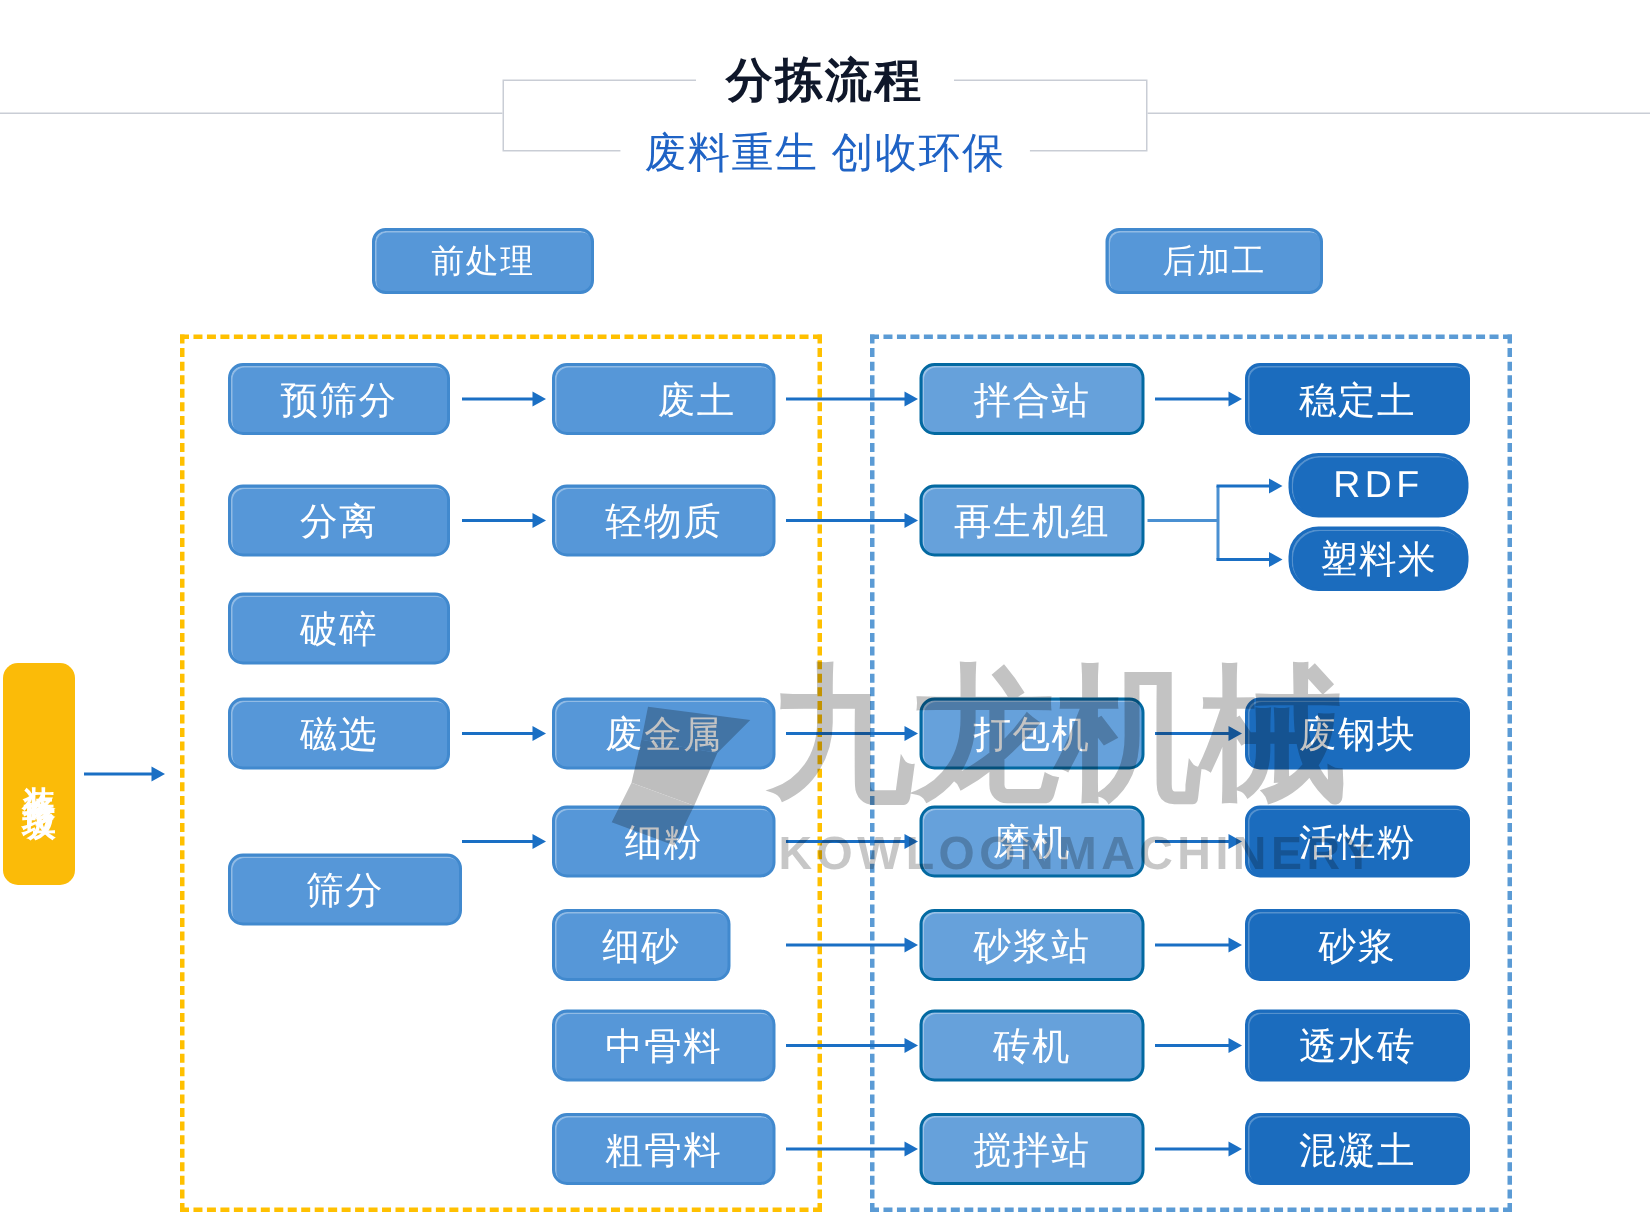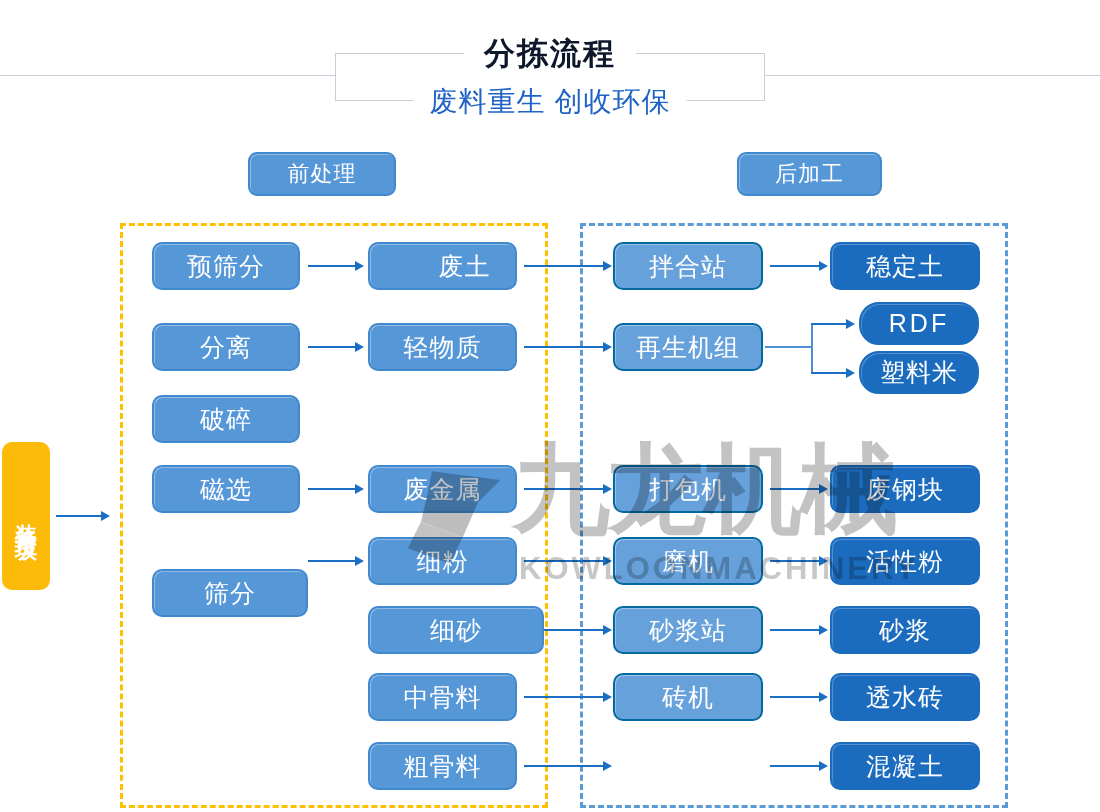--- a/index.html
+++ b/index.html
@@ -73,30 +73,31 @@
   <div class="node lb" style="left:152px;top:242px;width:148px;">预筛分</div>
   <div class="node lb" style="left:152px;top:323px;width:148px;">分离</div>
   <div class="node lb" style="left:152px;top:395px;width:148px;">破碎</div>
   <div class="node lb" style="left:152px;top:465px;width:148px;">磁选</div>
   <div class="node lb" style="left:152px;top:537px;width:156px;margin-top:32px;">筛分</div>
 
   <div class="node lb" style="left:368px;top:242px;width:149px;padding-left:44px;">废土</div>
   <div class="node lb" style="left:368px;top:323px;width:149px;">轻物质</div>
   <div class="node lb" style="left:368px;top:465px;width:149px;">废金属</div>
   <div class="node lb" style="left:368px;top:537px;width:149px;font-family:Liberation Mono, monospace;">细粉</div>
-  <div class="node lb" style="left:368px;top:606px;width:176px;">细砂</div>
+  <div class="node lb" style="left:368px;top:606px;width:119px;">细砂</div>
   <div class="node lb" style="left:368px;top:673px;width:149px;">中骨料</div>
   <div class="node lb" style="left:368px;top:742px;width:149px;">粗骨料</div>
 
   <div class="node lb2" style="left:613px;top:242px;width:150px;">拌合站</div>
   <div class="node lb2" style="left:613px;top:323px;width:150px;">再生机组</div>
   <div class="node lb2" style="left:613px;top:465px;width:150px;">打包机</div>
   <div class="node lb2" style="left:613px;top:537px;width:150px;">磨机</div>
   <div class="node lb2" style="left:613px;top:606px;width:150px;">砂浆站</div>
   <div class="node lb2" style="left:613px;top:673px;width:150px;">砖机</div>
+  <div class="node lb2" style="left:613px;top:742px;width:150px;">搅拌站</div>
 
   <div class="node db" style="left:830px;top:242px;width:150px;">稳定土</div>
   <div class="node db small" style="left:859px;top:302px;width:120px;letter-spacing:3px;">RDF</div>
   <div class="node db small" style="left:859px;top:351px;width:120px;">塑料米</div>
   <div class="node db" style="left:830px;top:465px;width:150px;">废钢块</div>
   <div class="node db" style="left:830px;top:537px;width:150px;">活性粉</div>
   <div class="node db" style="left:830px;top:606px;width:150px;">砂浆</div>
   <div class="node db" style="left:830px;top:673px;width:150px;">透水砖</div>
   <div class="node db" style="left:830px;top:742px;width:150px;">混凝土</div>
 

